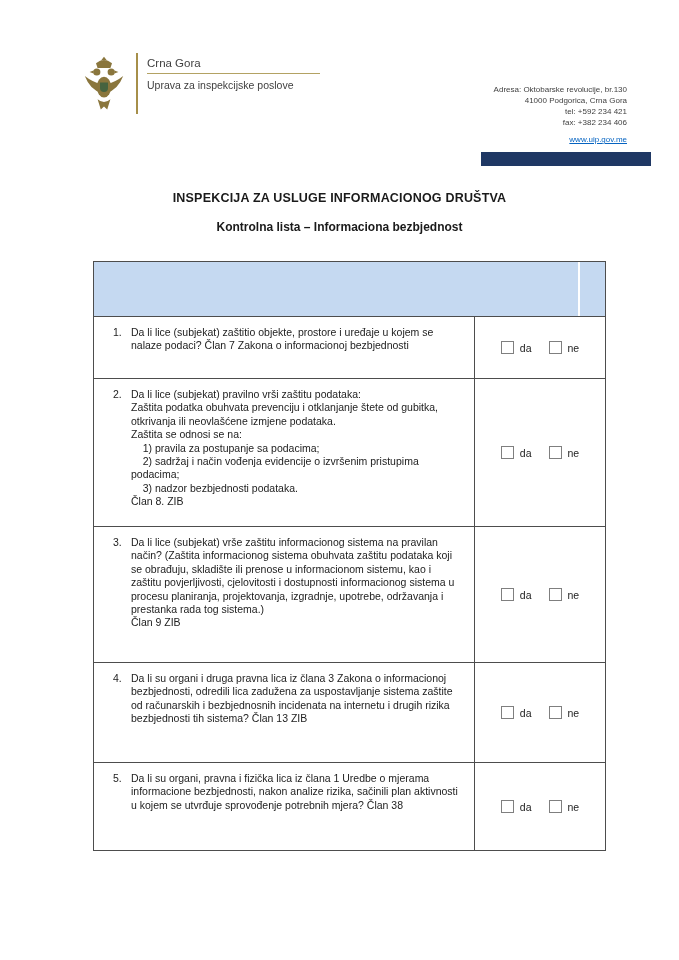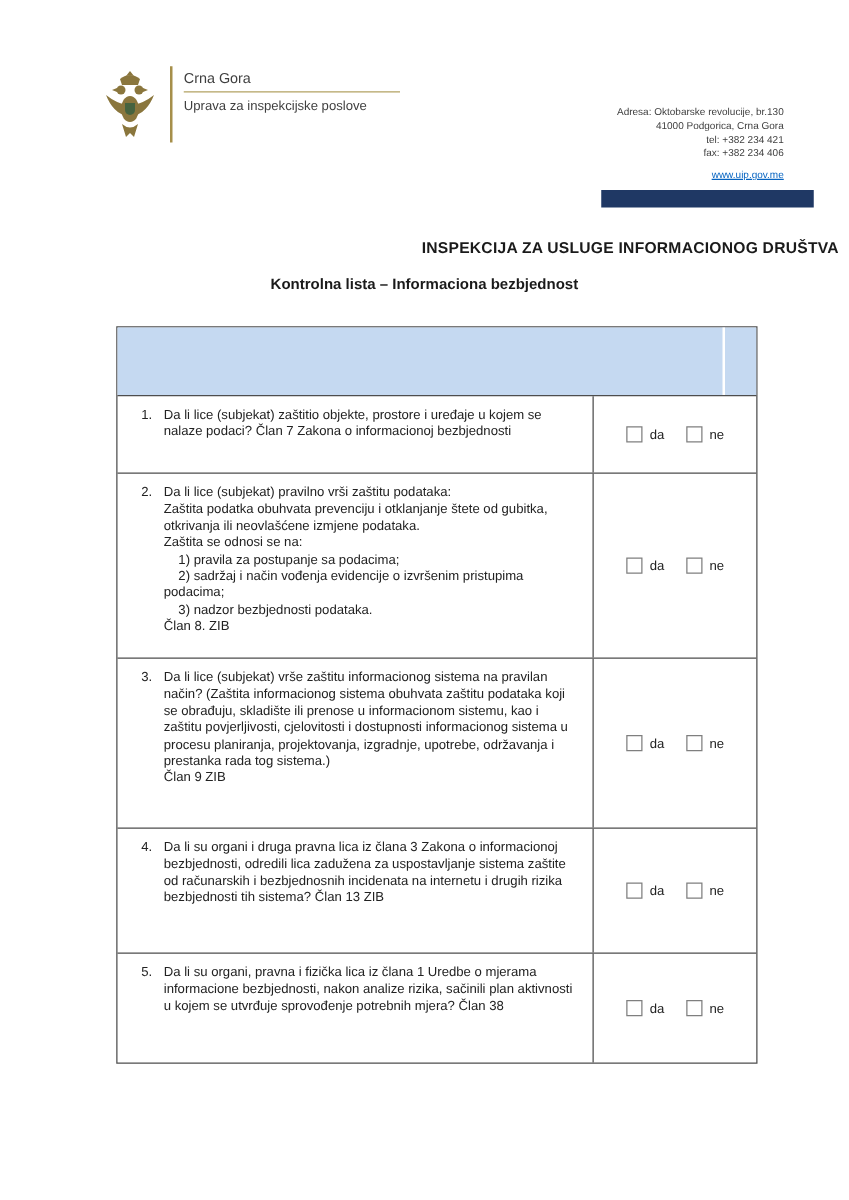--- a/index.html
+++ b/index.html
@@ -16,21 +16,21 @@
   .org-country { font-size:11.5px; color:#3f3f3f; }
   .org-divider { width:173px; height:1px; background:#b3a263; margin:4px 0 5px 0; }
   .org-dept { font-size:10.5px; color:#3f3f3f; }
 
   .contact { position:absolute; right:44px; top:84px; text-align:right; font-size:8px; line-height:11px; color:#3f3f3f; }
   .contact .website-row { margin-top:6px; }
   .contact a { color:#0563c1; text-decoration:underline; font-size:8px; }
   .navy-bar { position:absolute; right:20px; top:152px; width:170px; height:14px; background:#1f3864; }
 
   
-  .heading { position:absolute; left:0; top:191px; width:100%; text-align:right;
+  .heading { position:absolute; left:0; top:191px; width:100%; text-align:center;
              font-size:12.5px; font-weight:bold; color:#1a1a1a; letter-spacing:0.2px; }
   .subheading { position:absolute; left:0; top:220px; width:100%; text-align:center;
              font-size:12px; font-weight:bold; color:#1a1a1a; }
 
   
   .table { position:absolute; left:85px; top:261px; width:511px; border:1px solid #4d4d4d; background:#fff; }
   .thead { display:flex; height:54px; border-bottom:1px solid #4d4d4d; }
   .th-q { width:484px; background:#c5d9f1; border-right:2px solid #ffffff; }
   .th-a { flex:1; background:#c5d9f1; }
 
@@ -77,21 +77,21 @@
   <div class="gold-vline"></div>
   <div class="org-block">
     <div class="org-country">Crna Gora</div>
     <div class="org-divider"></div>
     <div class="org-dept">Uprava za inspekcijske poslove</div>
   </div>
 
   <div class="contact">
     <div>Adresa: Oktobarske revolucije, br.130</div>
     <div>41000 Podgorica, Crna Gora</div>
-    <div>tel: +382 234 421</div>
+    <div>tel: +592 234 421</div>
     <div>fax: +382 234 406</div>
     <div class="website-row"><a href="#">www.uip.gov.me</a></div>
   </div>
   <div class="navy-bar"></div>
 
   <div class="heading">INSPEKCIJA ZA USLUGE INFORMACIONOG DRUŠTVA</div>
   <div class="subheading">Kontrolna lista – Informaciona bezbjednost</div>
 
   <div class="table">
     <div class="thead">

